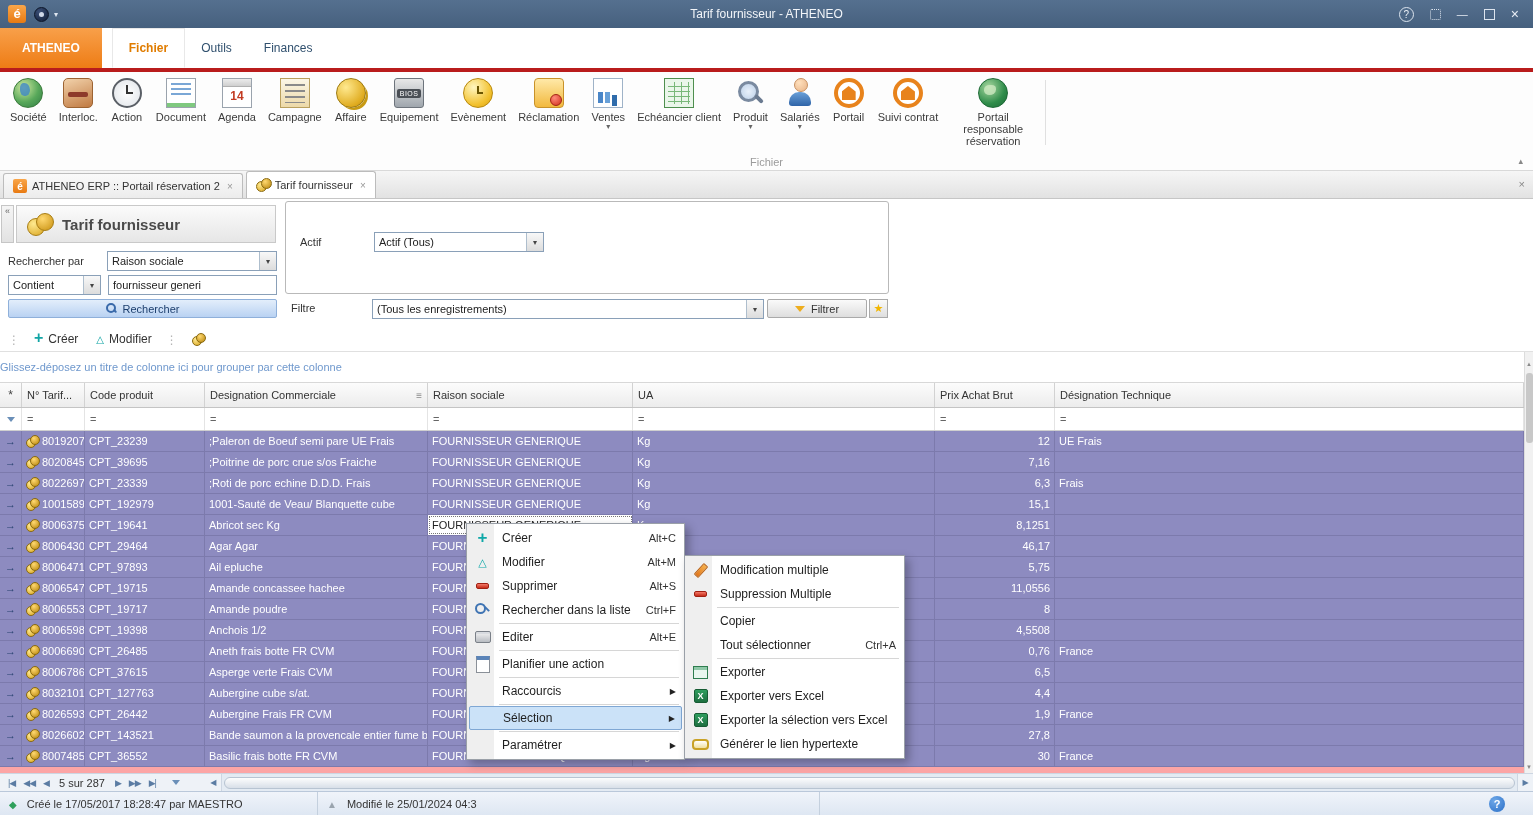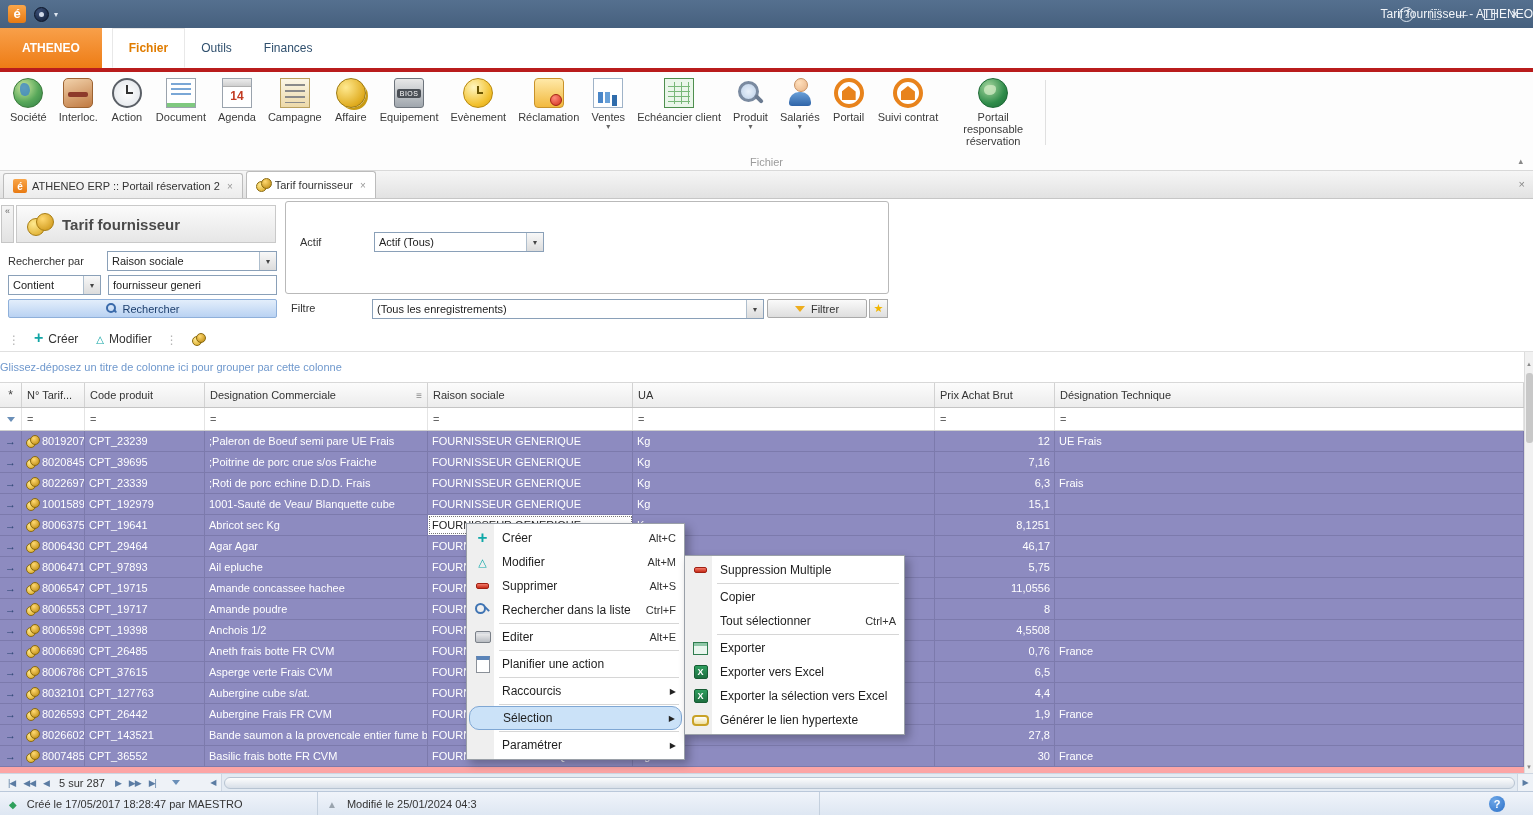--- a/index.html
+++ b/index.html
@@ -7,21 +7,21 @@
        font-family:"Liberation Sans","DejaVu Sans",sans-serif;-webkit-font-smoothing:antialiased}
   *{box-sizing:border-box}
 
   
   .titlebar{height:28px;background:linear-gradient(#55708f,#46607e);display:flex;align-items:center;position:relative;color:#fff}
   .app-logo{width:18px;height:18px;margin-left:8px;background:linear-gradient(#f9a64a,#e87a12);border-radius:3px;color:#fff;font-weight:bold;font-size:13px;line-height:18px;text-align:center}
   .tb-roundicon{width:15px;height:15px;margin-left:8px;border-radius:50%;background:radial-gradient(circle at 35% 30%,#3b4f77,#101d36);border:1px solid #0c1528;position:relative}
   .tb-roundicon::after{content:'';position:absolute;left:4px;top:4px;width:5px;height:5px;border-radius:50%;background:#cfd8e8}
   .tb-caret{margin-left:5px;color:#dfe6f0;font-size:8px}
   .tb-caret::before{content:'▾'}
-  .tb-title{position:absolute;left:0;right:0;text-align:right;font-size:12px;color:#f2f5f9;pointer-events:none}
+  .tb-title{position:absolute;left:0;right:0;text-align:center;font-size:12px;color:#f2f5f9;pointer-events:none}
   .wctl{margin-left:auto;display:flex;align-items:center;gap:16px;padding-right:14px;z-index:2}
   .wc{color:#e9eef5;font-size:11px;display:flex;align-items:center;justify-content:center}
   .wc-help{width:15px;height:15px;border:1px solid #dce4ee;border-radius:50%;font-size:10px}
   .wc-help::before{content:'?'}
   .wc-fs{width:11px;height:11px;border:1px dotted #dce4ee;border-radius:2px}
   .wc-min::before{content:'—'}
   .wc-max{width:11px;height:11px;border:1px solid #dce4ee}
   .wc-close::before{content:'×';font-size:14px}
 
   
@@ -196,21 +196,21 @@
   .bottombar{height:15px;background:#d6d2ca;display:flex;align-items:stretch;font-size:10px}
   .bb-conn{width:420px;background:#f4f8fc;color:#cc0000;display:flex;align-items:center;padding:0 6px;border-right:1px solid #b8b4ac;overflow:hidden;white-space:nowrap}
   .bb-gap{width:34px;border-right:1px solid #c4c0b8}
   .bb-sess{padding:0 10px;color:#cc0000;display:flex;align-items:center;border-right:1px solid #b8b4ac;background:#e7e3db;white-space:nowrap}
 
   
   .menu{position:absolute;background:linear-gradient(to right,#efefef 0,#efefef 27px,#fff 27px);border:1px solid #9aa0a8;box-shadow:4px 4px 9px rgba(0,0,0,.28);padding:2px;z-index:60}
   #context-menu{left:466px;top:523px;width:219px}
   #selection-submenu{left:684px;top:555px;width:221px;z-index:61}
   .menu-item{height:24px;display:flex;align-items:center;padding-right:6px;position:relative}
-  .menu-item.hl{background:#cbe2f8;border:1px solid #7fa7d4;border-radius:10px}
+  .menu-item.hl{background:#cbe2f8;border:1px solid #7fa7d4;border-radius:2px}
   .mi{flex:0 0 27px;display:flex;align-items:center;justify-content:center;position:relative}
   .mlabel{font-size:12px;color:#1e1e1e;padding-left:6px;white-space:nowrap}
   .mshort{margin-left:auto;font-size:11px;color:#333;padding-left:14px}
   .marrow{margin-left:auto;font-size:8px;color:#222}
   .marrow::before{content:'▶'}
   .menu-sep{height:1px;background:#d6d6d6;margin:1px 3px 1px 30px}
   .mi-plus::before{content:'+';font-size:17px;font-weight:bold;color:#0fa8a8;line-height:12px}
   .mi-triangle::before{content:'△';font-size:11px;font-weight:bold;color:#0fa8a8}
   .mi-minus::before{content:'';width:11px;height:4px;background:linear-gradient(#f37a6a,#c52b18);border:1px solid #a02012;border-radius:2px}
   .mi-search::before{content:'';width:7px;height:7px;border:2px solid #3f74b3;border-radius:50%;transform:translate(-2px,-2px);display:block}
@@ -752,20 +752,24 @@
     </div>
     <div class="menu-sep"></div>
     <div class="menu-item">
       <span class="mi"></span>
       <span class="mlabel">Paramétrer</span>
       <span class="marrow"></span>
     </div>
   </div>
 <div class="menu" id="selection-submenu">
     <div class="menu-item">
+      <span class="mi mi-editmulti"></span>
+      <span class="mlabel">Modification multiple</span>
+    </div>
+    <div class="menu-item">
       <span class="mi mi-minus"></span>
       <span class="mlabel">Suppression Multiple</span>
     </div>
     <div class="menu-sep"></div>
     <div class="menu-item">
       <span class="mi"></span>
       <span class="mlabel">Copier</span>
     </div>
     <div class="menu-item">
       <span class="mi"></span>

